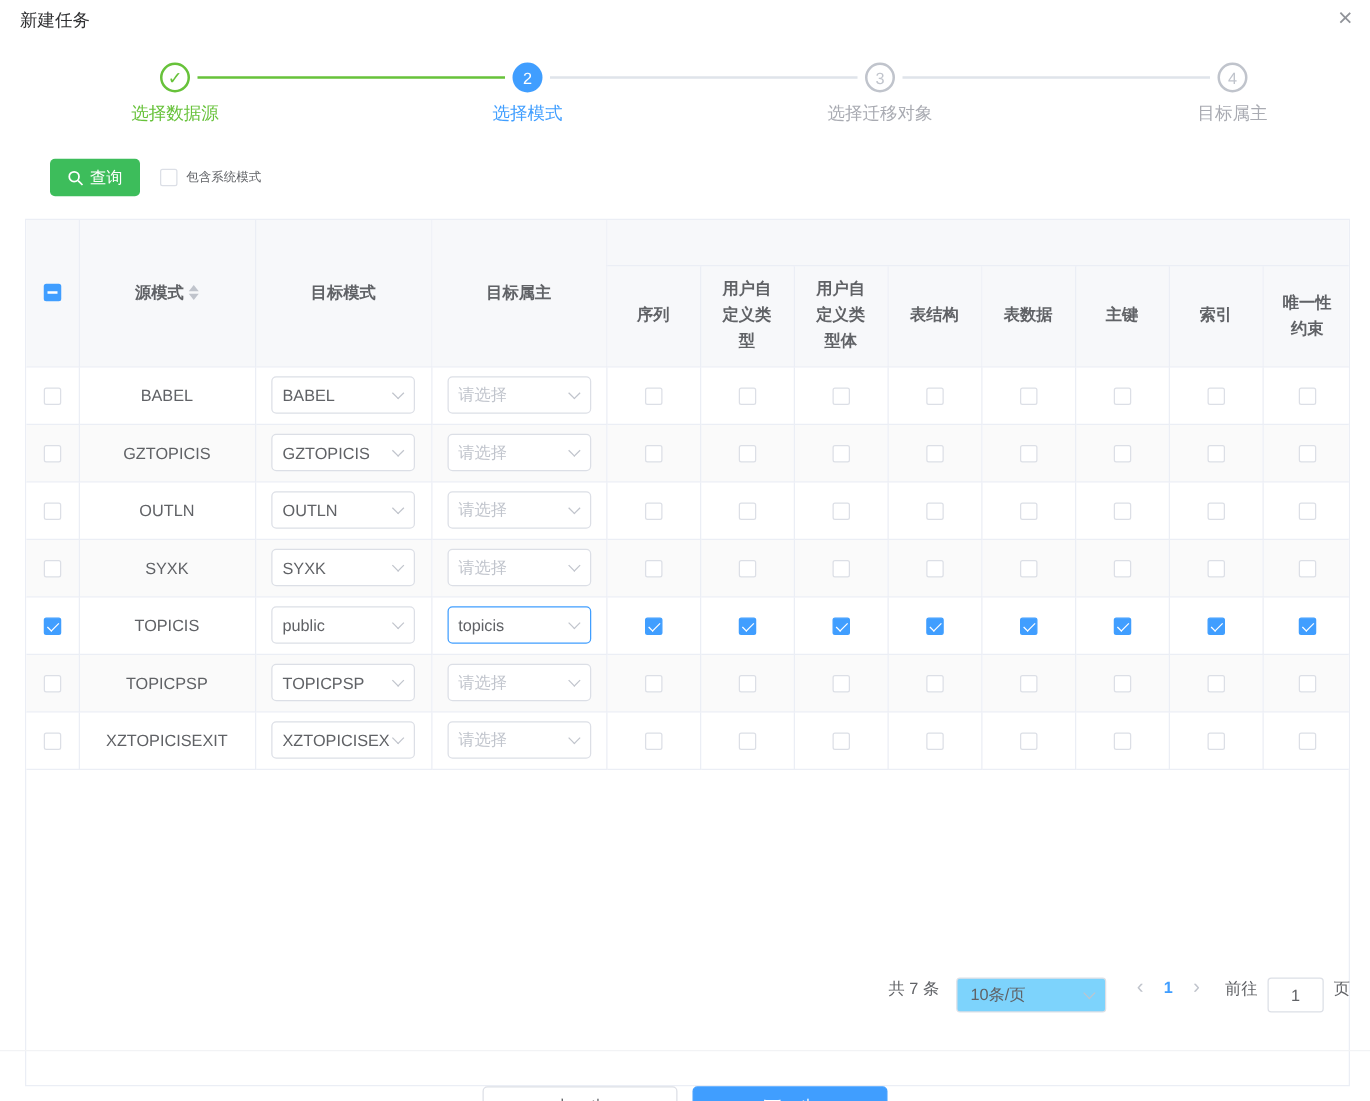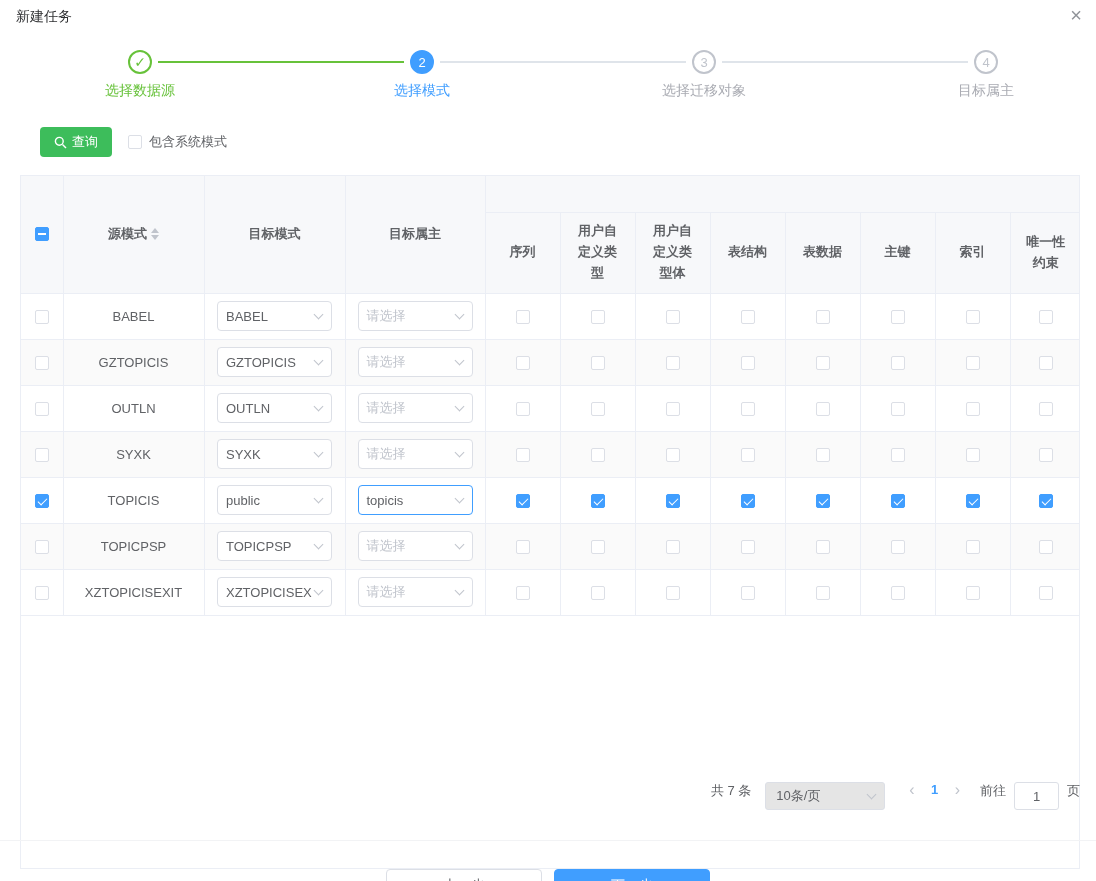--- a/index.html
+++ b/index.html
@@ -32,21 +32,21 @@
   .step.active .step-label{color:var(--primary);}
   
   .toolbar{position:absolute; left:20px; top:126px; right:16px; height:32px; display:flex; align-items:center;}
   .search-input{width:182px; height:30px; border:1px solid var(--border); border-radius:4px;
     padding:0 10px; font-size:13px; color:var(--text); outline:none;
     font-family:"Liberation Sans","DejaVu Sans",sans-serif;}
   .search-input::placeholder{color:var(--placeholder);}
   .btn-search{margin-left:20px; height:30px; padding:0 14px; background:var(--green_button);
     color:#fff; border:none; border-radius:4px; font-size:13px; display:flex; align-items:center;
     gap:5px; cursor:pointer; font-family:inherit;}
-  .cb-group{margin-left:16px; display:flex; align-items:center; gap:7px; cursor:pointer; font-size:13px; color:var(--text);justify-content:space-between;}
+  .cb-group{margin-left:16px; display:flex; align-items:center; gap:7px; cursor:pointer; font-size:10px; color:var(--text);justify-content:space-between;}
   
   .cb{display:inline-block; width:14px; height:14px; border:1px solid var(--border); border-radius:2px;
     background:#fff; position:relative; vertical-align:middle; cursor:pointer; flex-shrink:0;}
   .cb.checked,.cb.indeterminate{background:var(--primary); border-color:var(--primary);}
   .cb.checked::after{content:''; position:absolute; left:4px; top:1px; width:4px; height:8px;
     border:solid #fff; border-width:0 1.5px 1.5px 0; transform:rotate(45deg);}
   .cb.indeterminate::after{content:''; position:absolute; left:2px; top:5px; width:8px; height:2px; background:#fff;}
   
   .table-wrap{position:absolute; left:20px; top:175px; width:1060px; height:694px;
     border:1px solid var(--table_border); overflow:hidden; background:#fff;}
@@ -69,21 +69,21 @@
     align-items:center; background:#fff; cursor:pointer; text-align:left;}
   .sel .sel-text{flex:1; padding-left:8px; font-size:13px; color:var(--text); white-space:nowrap; overflow:hidden;}
   .sel.is-ph .sel-text{color:var(--placeholder);}
   .sel.focus{border-color:var(--primary);}
   .caret{width:7px; height:7px; border-right:1.3px solid var(--placeholder); border-bottom:1.3px solid var(--placeholder);
     transform:rotate(45deg); margin:-3px 9px 0 3px; flex-shrink:0;}
   
   .pagination{position:absolute; top:782px; right:16px; height:28px; display:flex; align-items:flex-start; font-size:13px; color:var(--text);}
   .pg-total{margin-right:14px;}
   .pg-size{width:120px; height:28px; border:1px solid var(--border); border-radius:3px; display:flex;
-    align-items:center; cursor:pointer; margin-right:16px; background:#e5e5e5;}
+    align-items:center; cursor:pointer; margin-right:16px; background:#7dd3fc;}
   .pg-size .sel-text{flex:1; padding-left:10px; color:var(--text);}
   .pg-arrow{color:var(--placeholder); font-size:16px; padding:0 8px; cursor:pointer; line-height:1;}
   .pg-cur{color:var(--primary); font-weight:bold; min-width:24px; text-align:center; cursor:pointer;}
   .pg-goto{margin-left:12px;}
   .pg-input{width:45px; height:28px; border:1px solid var(--border); border-radius:3px; margin:0 8px;
     text-align:center; font-size:13px; color:var(--text); outline:none; font-family:inherit;}
   
   .footer{position:absolute; left:0; right:0; top:840px; border-top:1px solid #F2F3F5;
     display:flex; justify-content:center; gap:12px; padding-top:4px;}
   .btn{width:156px; height:34px; border-radius:4px; border:1px solid var(--border); background:#fff;

